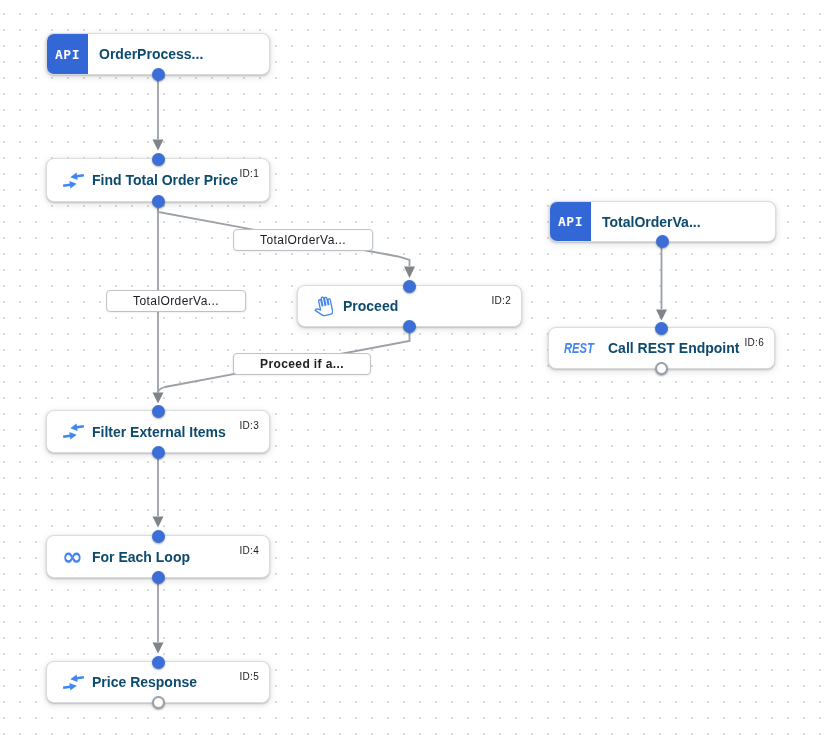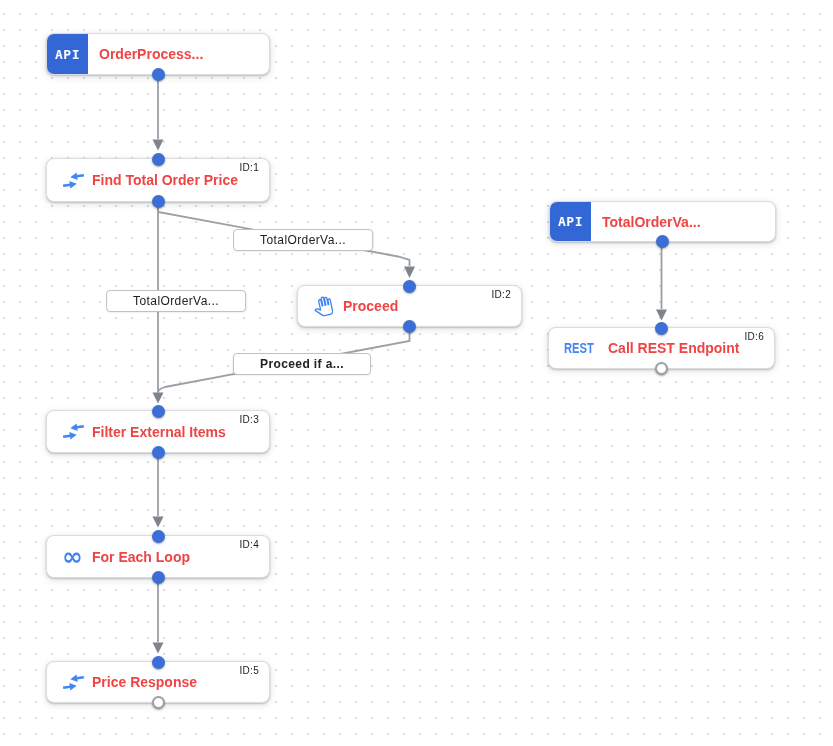--- a/index.html
+++ b/index.html
@@ -32,42 +32,42 @@
 
   .node {
     position:absolute; z-index:3;
     background:#ffffff;
     border:1px solid #dadce0;
     border-radius:8px;
     display:flex; align-items:center;
     box-shadow:0 1px 2px rgba(60,64,67,.28), 0 2px 6px 1px rgba(60,64,67,.12);
   }
   .node .title {
-    font-size:14px; font-weight:700; color:#ef4444; white-space:nowrap;
+    font-size:14px; font-weight:700; color:#0c4a6e; white-space:nowrap;
   }
   .node .node-id {
-    position:absolute; top:3px; right:10px;
+    position:absolute; top:9px; right:10px;
     font-size:10px; color:#202124; letter-spacing:.3px;
   }
 
   
   .node.trigger { padding-left:0; }
   .chip {
     width:41px; align-self:stretch; flex:0 0 41px;
     background:#3367d6; border-radius:7px 0 0 7px;
     display:flex; align-items:center; justify-content:center;
     color:#ffffff; font-family:"DejaVu Sans Mono", monospace;
     font-weight:700; font-size:13px; letter-spacing:.5px;
   }
   .node.trigger .title { margin-left:11px; }
 
   
   .node.task { padding-left:15px; }
   .icon-box {
-    width:26px; flex:0 0 26px; display:flex; align-items:center; justify-content:flex-start;
+    width:26px; flex:0 0 26px; display:flex; align-items:center; justify-content:flex-start;font-style:italic;
   }
   .icon-box.wide { width:40px; flex-basis:40px; }
   .node.task .title { margin-left:4px; }
   .infinity-glyph {
     font-family:"DejaVu Sans", sans-serif; font-weight:700;
     font-size:25px; line-height:18px; color:#4285f4;
   }
   .rest-text {
     color:#4285f4; font-weight:700; font-size:14px;
     transform:scaleX(.8); transform-origin:left center; letter-spacing:0;

